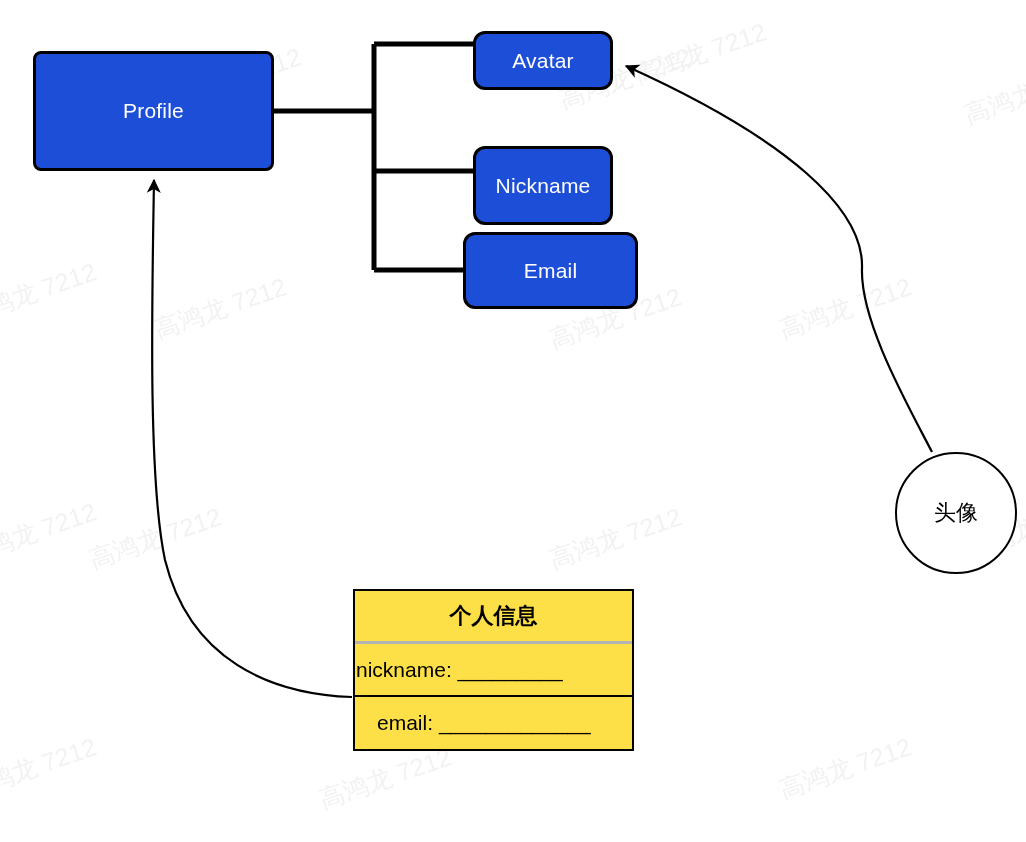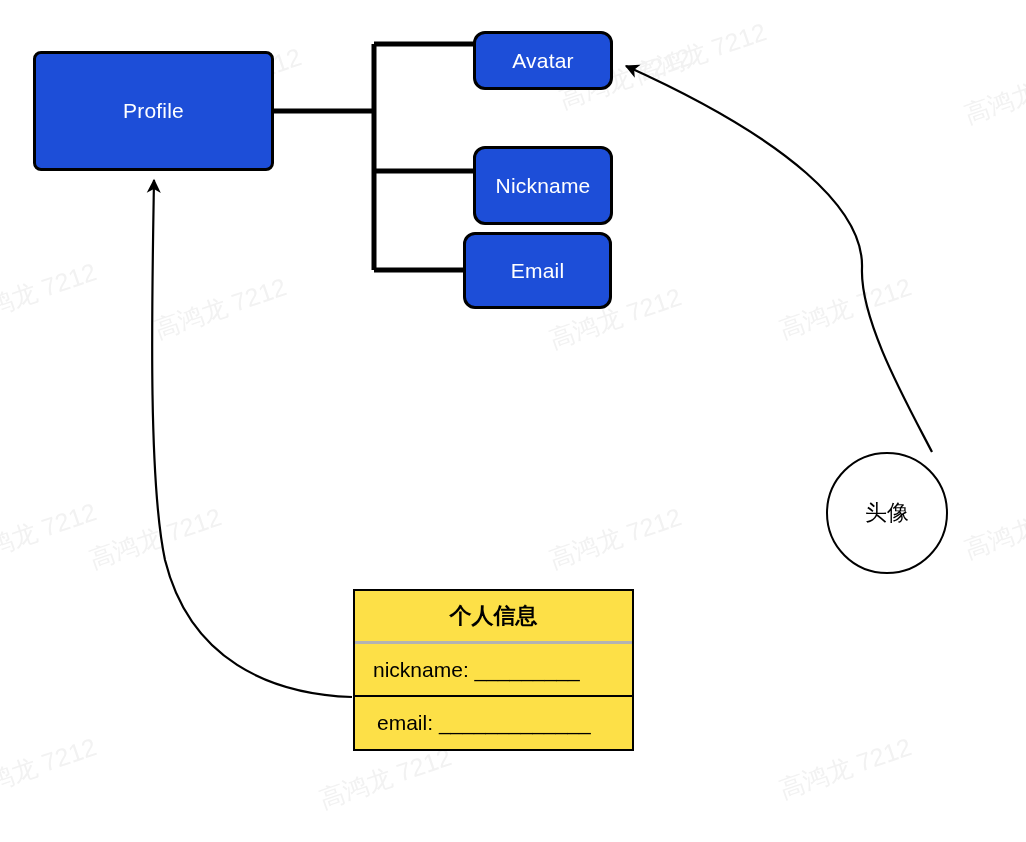--- a/index.html
+++ b/index.html
@@ -74,27 +74,27 @@
   #node-avatar {
     left: 473px; top: 31px;
     width: 140px; height: 59px;
   }
   #node-nickname {
     left: 473px; top: 131px;
     width: 140px; height: 79px; margin-top: 15px;
   }
   #node-email {
     left: 463px; top: 232px;
-    width: 149px; height: 77px;
+    width: 175px; height: 77px;
   }
 
   
   #node-circle {
     position: absolute;
-    left: 826px; top: 452px;
+    left: 895px; top: 452px;
     width: 122px; height: 122px;
     box-sizing: border-box;
     border: 2px solid #000000;
     border-radius: 50%;
     background: #ffffff;
     display: flex;
     align-items: center;
     justify-content: center;
     z-index: 3;
   }
@@ -121,21 +121,21 @@
     justify-content: center;
     font-size: 22px;
     font-weight: bold;
     color: #000000;
     font-family: "Liberation Sans", sans-serif;
   }
   #info-table .t-row {
     height: 54px;
     display: flex;
     align-items: center;
-    padding-left: 18px;
+    padding-left: 1px;
     font-size: 21px;
     color: #000000;
     box-sizing: border-box;
     font-family: "Liberation Sans", sans-serif;
     white-space: pre;
   }
   .sep-gray { border-top: 3px solid #b3b3b3; }
   .sep-black { border-top: 2px solid #000000; }
   #info-table .t-row.row-email { padding-left: 22px; }
 </style>

